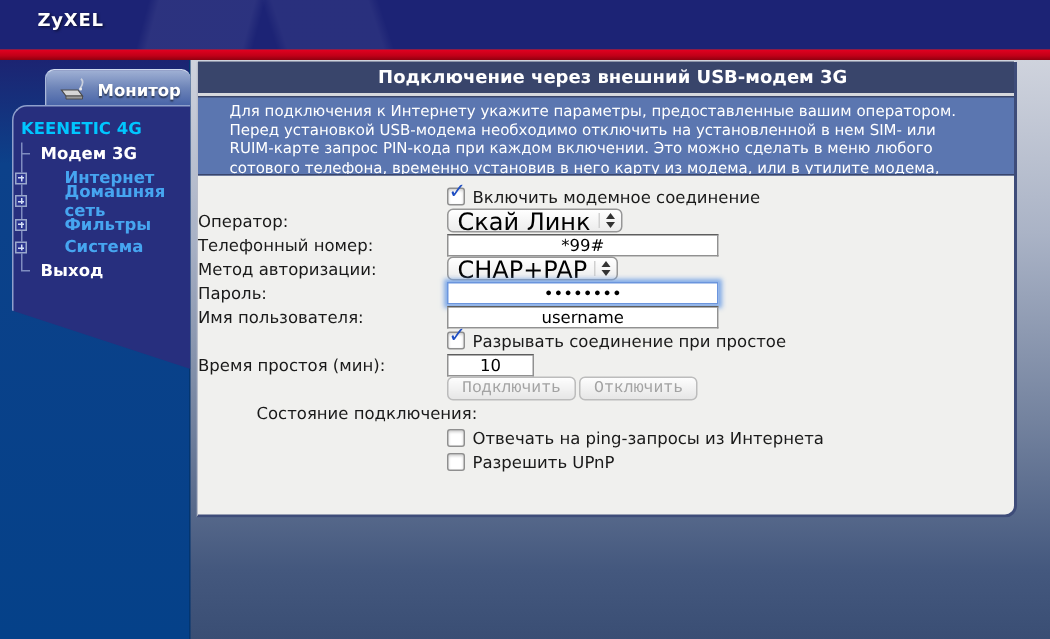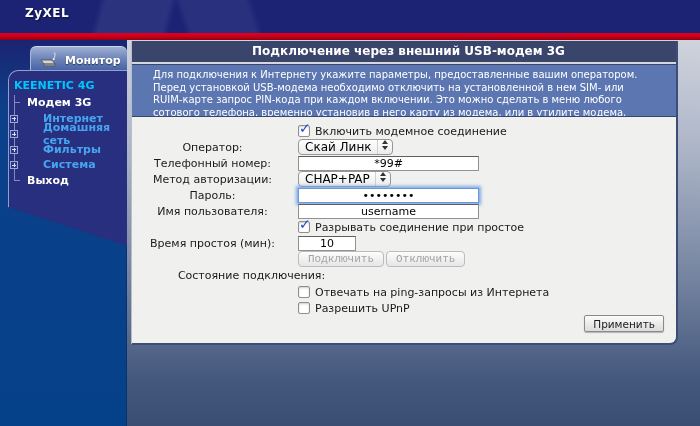--- a/index.html
+++ b/index.html
@@ -83,36 +83,36 @@
   }
   .gap-line { height:2px; background:#d6d8dd; flex:none; }
   .desc-box {
     height:53px; flex:none; overflow:hidden;
     background:#5b76b0; border-top:1px solid #39456b; border-bottom:1px solid #39456b;
     color:#fff; font-size:10px; line-height:12.5px; padding:4px 26px 0 21px;
   }
   .form-area { position:relative; flex:1; }
   .form-rows { padding-top:6px; }
   .row { display:flex; align-items:center; height:16px; }
-  .lbl { width:166px; flex:none; text-align:center; padding-right:5px; font-size:11px; color:#1a1a1a; }
+  .lbl { width:166px; flex:none; text-align:left; padding-right:5px; font-size:11px; color:#1a1a1a; }
 
   
   .cbx {
     width:12px; height:12px; background:#fff; border:1px solid #8f8f8f; border-radius:2px;
     position:relative; flex:none; margin-right:5px; cursor:pointer;
     box-shadow:inset 0 1px 2px rgba(0,0,0,.2);
   }
   .cbx .mark {
     position:absolute; left:0; top:-5px; color:#1f4ec2; font-size:14px; font-weight:bold; line-height:14px;
   }
   .cbx-label { font-size:11px; color:#1a1a1a; }
   .mselect {
-    display:inline-flex; height:16px; padding:0 4px 0 6px; gap:5px;
+    display:inline-flex; align-items:center; height:16px; padding:0 4px 0 6px; gap:5px;
     background:linear-gradient(#ffffff,#ececec); border:1px solid #979797; border-radius:4px;
-    font-size:12px; color:#000; cursor:pointer;
+    font-size:16px; color:#000; cursor:pointer;
   }
   .updown { display:flex; flex-direction:column; gap:2px; padding-left:4px; border-left:1px solid #d0d0d0; }
   .updown i { width:0; height:0; border-left:3.5px solid transparent; border-right:3.5px solid transparent; }
   .updown .up { border-bottom:4px solid #333; }
   .updown .dn { border-top:4px solid #333; }
   .tinput {
     height:15px; width:181px; border:1px solid #919191; border-top-color:#5e5e5e;
     font-family:"DejaVu Sans","Liberation Sans",sans-serif; font-size:11px; padding:0 3px; background:#fff; color:#000;text-align:center;
   }
   .tinput.short { width:58px; }
@@ -271,17 +271,16 @@
         </div>
 
         <div class="row">
           <span class="lbl"></span>
           <span class="cbx"></span>
           <span class="cbx-label">Разрешить UPnP</span>
         </div>
 
       </div>
 
-      <button class="apply-btn">Применить</button>
     </div>
   </div>
 
 </div>
 
 </body></html>

